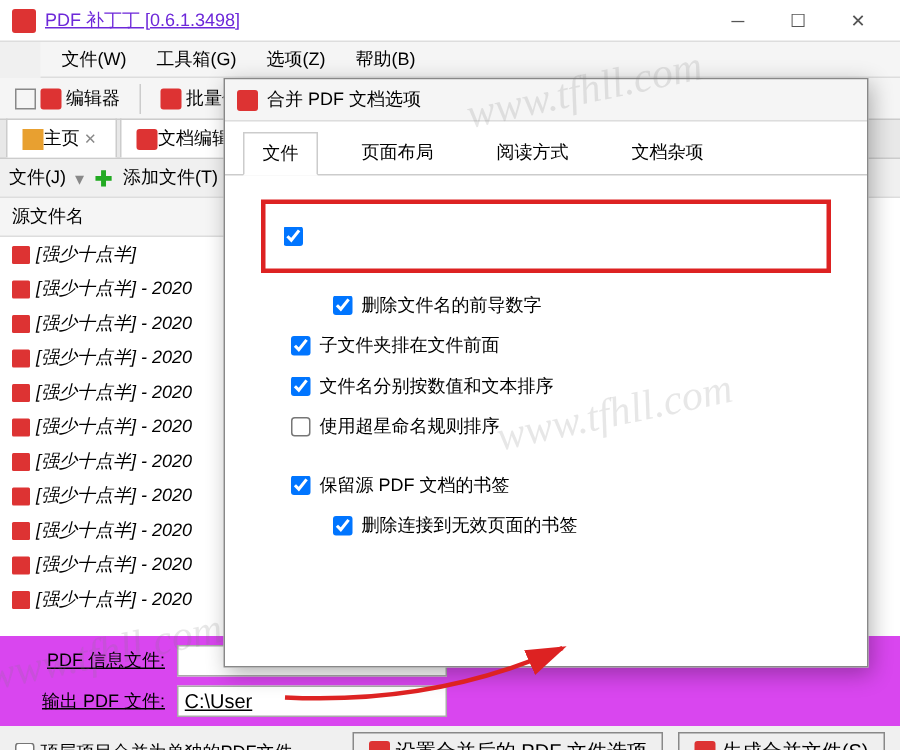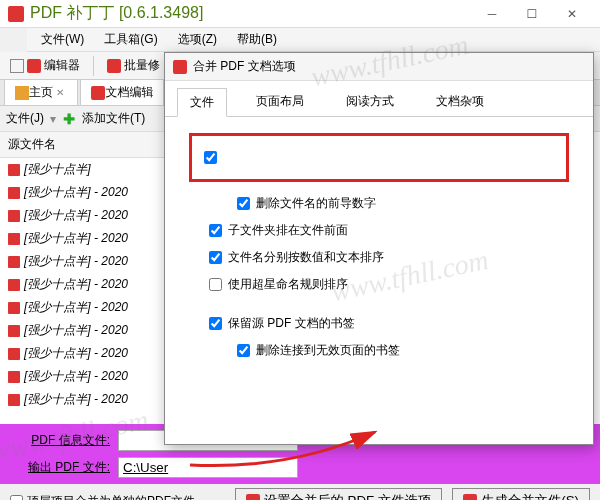--- a/index.html
+++ b/index.html
@@ -1,20 +1,20 @@
 <!DOCTYPE html>
 <html><head>
 <meta charset="utf-8">
 <style>
 * { box-sizing: border-box; margin: 0; padding: 0; font-family: "Microsoft YaHei", "SimSun", sans-serif; }
 body { width: 600px; height: 500px; background: #f0f0f0; font-size: 12px; overflow: hidden; position: relative; }
 
 .titlebar { height: 28px; background: #fff; display: flex; align-items: center; padding: 0 8px; border-bottom: 1px solid #ddd; }
 .titlebar .icon-app { width: 16px; height: 16px; background: #d33; border-radius: 2px; margin-right: 6px; }
-.titlebar .title { flex: 1; font-size: 16px; color: #4d7c0f; }
+.titlebar .title { flex: 1; font-size: 12px; color: #6d28d9; text-decoration: underline; }
 .win-controls { display: flex; gap: 0; }
 .win-btn { width: 40px; height: 26px; display: flex; align-items: center; justify-content: center; color: #555; cursor: pointer; }
 
 .menubar { height: 24px; background: #f5f5f5; display: flex; align-items: center; padding: 0 4px; border-bottom: 1px solid #ddd; margin-left: 27px; }
 .menu-item { padding: 3px 10px; cursor: pointer; }
 
 .toolbar { height: 28px; background: #f5f5f5; display: flex; align-items: center; padding: 2px 4px; border-bottom: 1px solid #ccc; gap: 4px; }
 .tb-btn { display: flex; align-items: center; gap: 3px; padding: 2px 6px; cursor: pointer; }
 .tb-icon { width: 14px; height: 14px; }
 .tb-red { background: #d33; border-radius: 2px; }
@@ -30,21 +30,21 @@
 .subbar { height: 26px; background: #f0f0f0; display: flex; align-items: center; padding: 0 6px; gap: 6px; border-bottom: 1px solid #ddd; }
 .green-plus { width: 14px; height: 14px; display: inline-flex; align-items: center; justify-content: center; color: #2a2; font-weight: bold; font-size: 14px; }
 
 .main-area { display: flex; height: calc(500px - 28px - 24px - 28px - 26px - 26px - 54px - 22px); background: #fff; }
 .file-panel { width: 180px; border-right: 1px solid #ccc; overflow: hidden; }
 .panel-header { padding: 4px 8px; background: #f5f5f5; border-bottom: 1px solid #ddd; font-size: 12px; }
 .file-list { overflow-y: auto; font-style: italic; }
 .file-row { display: flex; align-items: center; gap: 4px; padding: 3px 8px; white-space: nowrap; }
 .file-icon { width: 12px; height: 12px; background: #d33; border-radius: 1px; flex-shrink: 0; }
 
-.dialog { position: absolute; left: 164px; top: 52px; width: 430px; background: #fff; border: 1px solid #888; box-shadow: 2px 4px 14px rgba(0,0,0,.3); z-index: 50; }
+.dialog { position: absolute; left: 149px; top: 52px; width: 430px; background: #fff; border: 1px solid #888; box-shadow: 2px 4px 14px rgba(0,0,0,.3); z-index: 50; }
 .dialog-title { height: 28px; background: #f5f5f5; display: flex; align-items: center; padding: 0 8px; border-bottom: 1px solid #ddd; }
 .dialog-title .icon-app { width: 14px; height: 14px; background: #d33; border-radius: 2px; margin-right: 6px; }
 .dialog-tabs { display: flex; padding: 6px 12px 0; border-bottom: 1px solid #ccc; gap: 16px; }
 .dtab { padding: 5px 12px; cursor: pointer; border: 1px solid transparent; }
 .dtab.active { border: 1px solid #ccc; border-bottom-color: #fff; background: #fff; position: relative; top: 1px; }
 .dialog-body { padding: 16px 24px 20px; }
 .red-box { border: 3px solid #d22; padding: 10px 12px; margin-bottom: 8px; }
 .cb-row { display: flex; align-items: center; gap: 6px; padding: 5px 0 5px 20px; }
 .cb-row.child { padding-left: 48px; }
 .cb-row input { margin: 0; }

